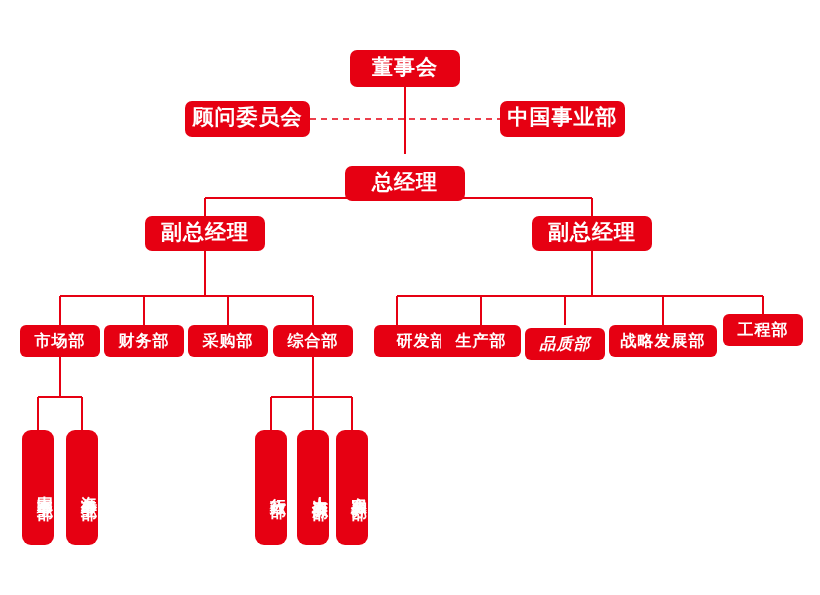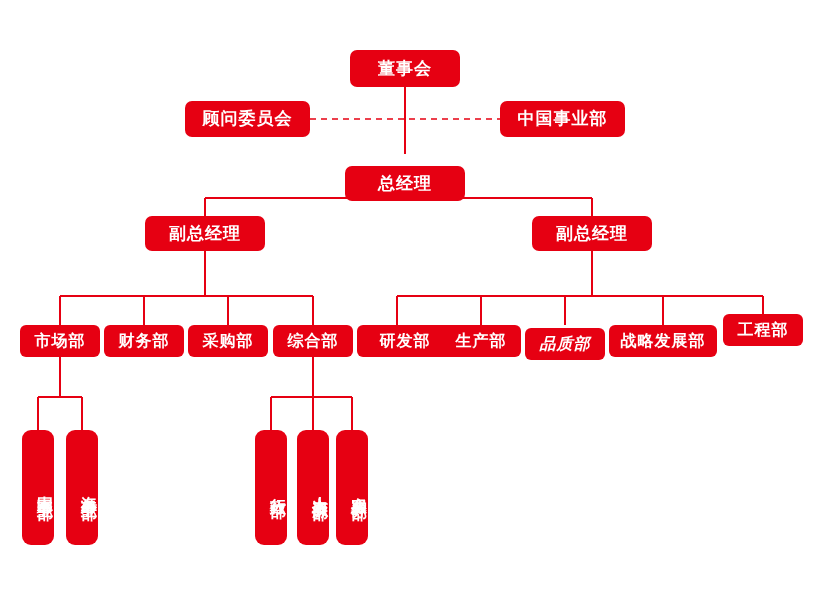--- a/index.html
+++ b/index.html
@@ -39,22 +39,23 @@
     display: flex;
     align-items: center;
     justify-content: center;
     text-align: center;
     letter-spacing: 1px;
     line-height: 1.12;
     white-space: nowrap;
     z-index: 5;
   }
   .node.h {
-    font-size: 17px;
+    font-size: 21px;
     font-weight: 700;
+    font-family: Liberation Mono, monospace;
   }
   .node.dept {
     font-size: 16px;
     font-weight: 700;
     border-radius: 6px;
     text-align: center;
   }
   .node.vert {
     font-size: 16px;
     font-weight: 700;
@@ -124,21 +125,21 @@
   <div class="node h" style="left:532px; top:216px; width:120px; height:35px;">副总经理</div>
 
   <div class="node dept" style="left:20px; top:325px; width:80px; height:32px;">市场部</div>
 
   <div class="node dept" style="left:104px; top:325px; width:80px; height:32px;">财务部</div>
 
   <div class="node dept" style="left:188px; top:325px; width:80px; height:32px;">采购部</div>
 
   <div class="node dept" style="left:273px; top:325px; width:80px; height:32px;">综合部</div>
 
-  <div class="node dept" style="left:357px; top:325px; width:96px; height:32px;">研发部</div>
+  <div class="node dept" style="left:374px; top:325px; width:96px; height:32px;">研发部</div>
 
   <div class="node dept" style="left:441px; top:325px; width:80px; height:32px;">生产部</div>
 
   <div class="node dept" style="left:525px; top:328px; width:80px; height:32px;font-style:italic;">品质部</div>
 
   <div class="node dept" style="left:609px; top:325px; width:108px; height:32px;">战略发展部</div>
 
   <div class="node dept" style="left:723px; top:314px; width:80px; height:32px;">工程部</div>
 
   <div class="node vert" style="left:22px; top:430px; width:32px; height:115px;">中国事业部</div>

